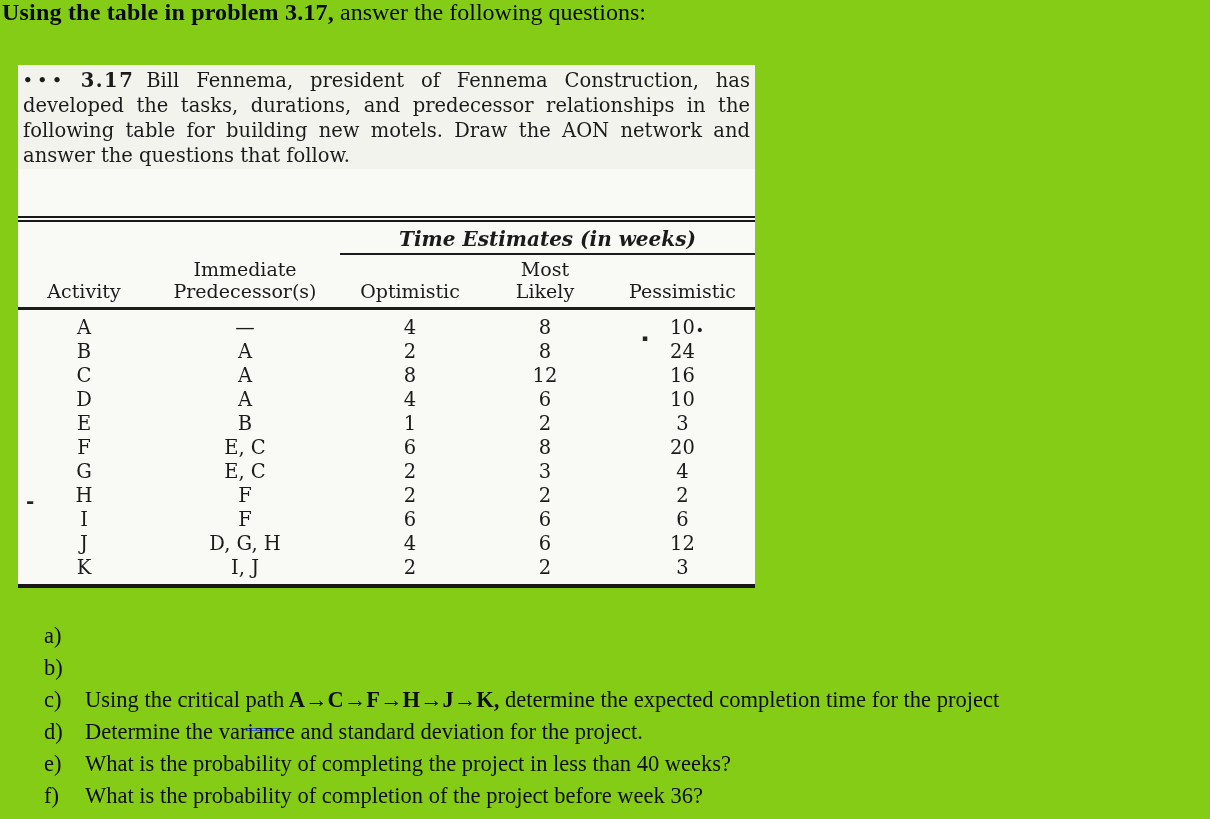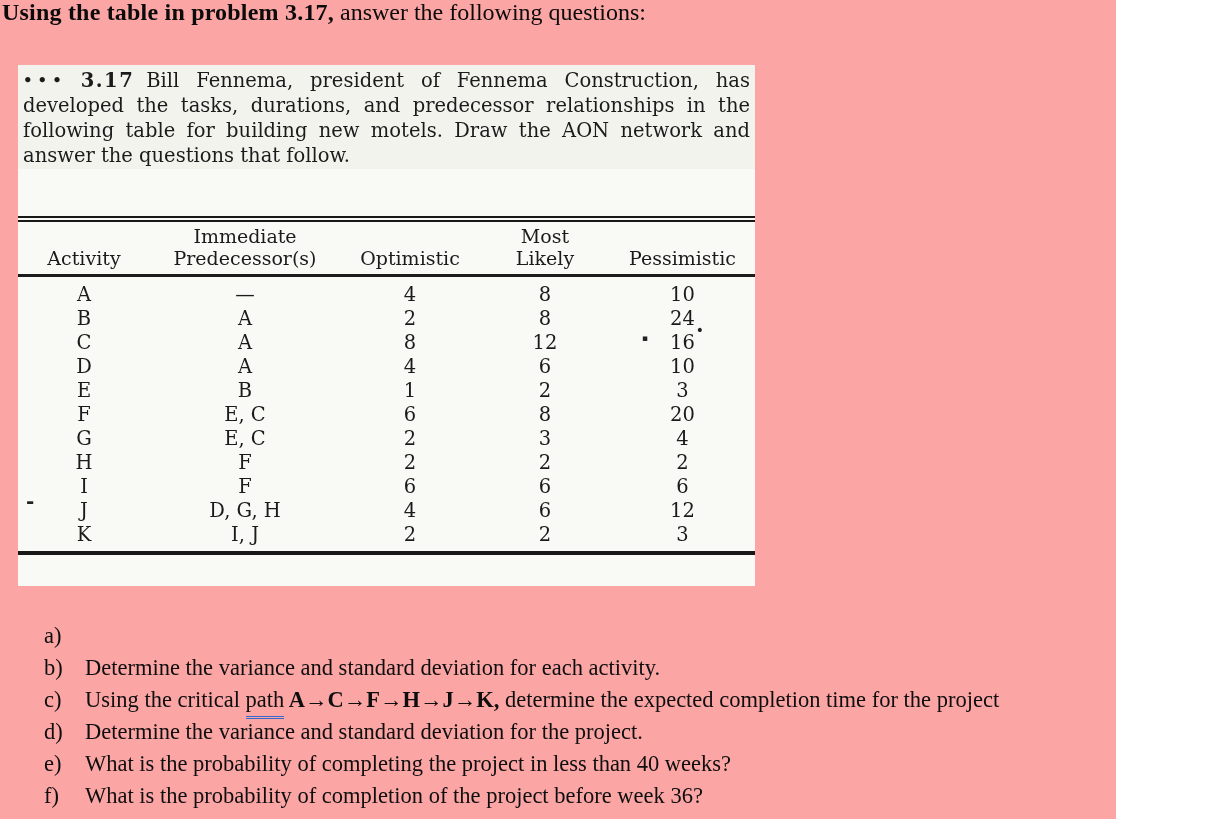--- a/index.html
+++ b/index.html
@@ -1,16 +1,16 @@
 <!DOCTYPE html>
 <html><head>
 <meta charset="utf-8">
 <style>
   html,body{margin:0;padding:0;background:#ffffff;}
-  .page{position:relative;width:1116px;height:819px;background:#fca5a5;overflow:hidden;
+  .page{position:relative;width:1210px;height:819px;background:#84cc16;overflow:hidden;
         font-family:"Liberation Serif",serif;color:#141414;}
 
   
   .title{position:absolute;left:2px;top:-3px;font-size:24px;line-height:30px;color:#0b0b0b;}
   .title b{font-weight:bold;letter-spacing:.2px;}
 
   
   .scan{position:absolute;left:18px;top:65px;width:737px;height:521px;
         background:#f9f9f6;font-family:"DejaVu Serif",serif;color:#1b1b1b;}
   .problem{margin:0;padding:3px 5px 1px 5px;background:#f3f3ee;
@@ -35,21 +35,21 @@
   .artifact{position:absolute;color:#222;}
   .art-dot{left:678px;top:246px;font-size:22px;font-weight:bold;}
   .art-square{left:624px;top:268px;font-size:9px;}
   .art-dash{left:8px;top:424px;font-size:20px;font-weight:bold;}
 
   
   .questions{position:absolute;left:44px;top:620px;font-size:22.5px;line-height:32px;color:#0e0e0e;}
   .q{display:flex;}
   .qlabel{width:41px;flex:0 0 41px;}
   .qbold{font-weight:bold;}
-  .grammar{border-bottom:3px double #3a68cc;padding-bottom:4px;}
+  .grammar{border-bottom:3px double #3a68cc;padding-bottom:16px;}
 </style>
 </head>
 <body>
 
 <div class="page">
 
   <div class="title">
     <b>Using the table in problem 3.17,</b>
     <span>answer the following questions:</span>
   </div>
@@ -60,20 +60,26 @@
 
     <table>
       <colgroup>
         <col style="width:132px">
           <col style="width:190px">
           <col style="width:140px">
         <col style="width:130px">
           <col style="width:145px">
       </colgroup>
       <thead>
+        <tr>
+          <th colspan="2"></th>
+          <th colspan="3" class="spanner-cell">
+            <span>Time Estimates (in weeks)</span>
+          </th>
+        </tr>
         <tr class="cols-row">
           <th>
             <span>Activity</span></th>
           <th class="two-line">
             <span>Immediate</span>
             <span>Predecessor(s)</span>
             </th>
           <th>
             <span>Optimistic</span></th>
           <th class="two-line">
@@ -169,21 +175,20 @@
     <span class="artifact art-square">▪</span>
     <span class="artifact art-dash">-</span>
   </div>
 
   <div class="questions">
     <div class="q">
       <span class="qlabel">a)</span>
     </div>
     <div class="q">
       <span class="qlabel">b)</span>
-      <span>Determine the variance and standard deviation for each activity.</span>
     </div>
     <div class="q">
       <span class="qlabel">c)</span>
       <span><span>Using the critical </span><span class="grammar">path</span><span class="qbold"> A→C→F→H→J→K,</span><span> determine the expected completion time for the project</span></span>
     </div>
     <div class="q">
       <span class="qlabel">d)</span>
       <span>Determine the variance and standard deviation for the project.</span>
     </div>
     <div class="q">

